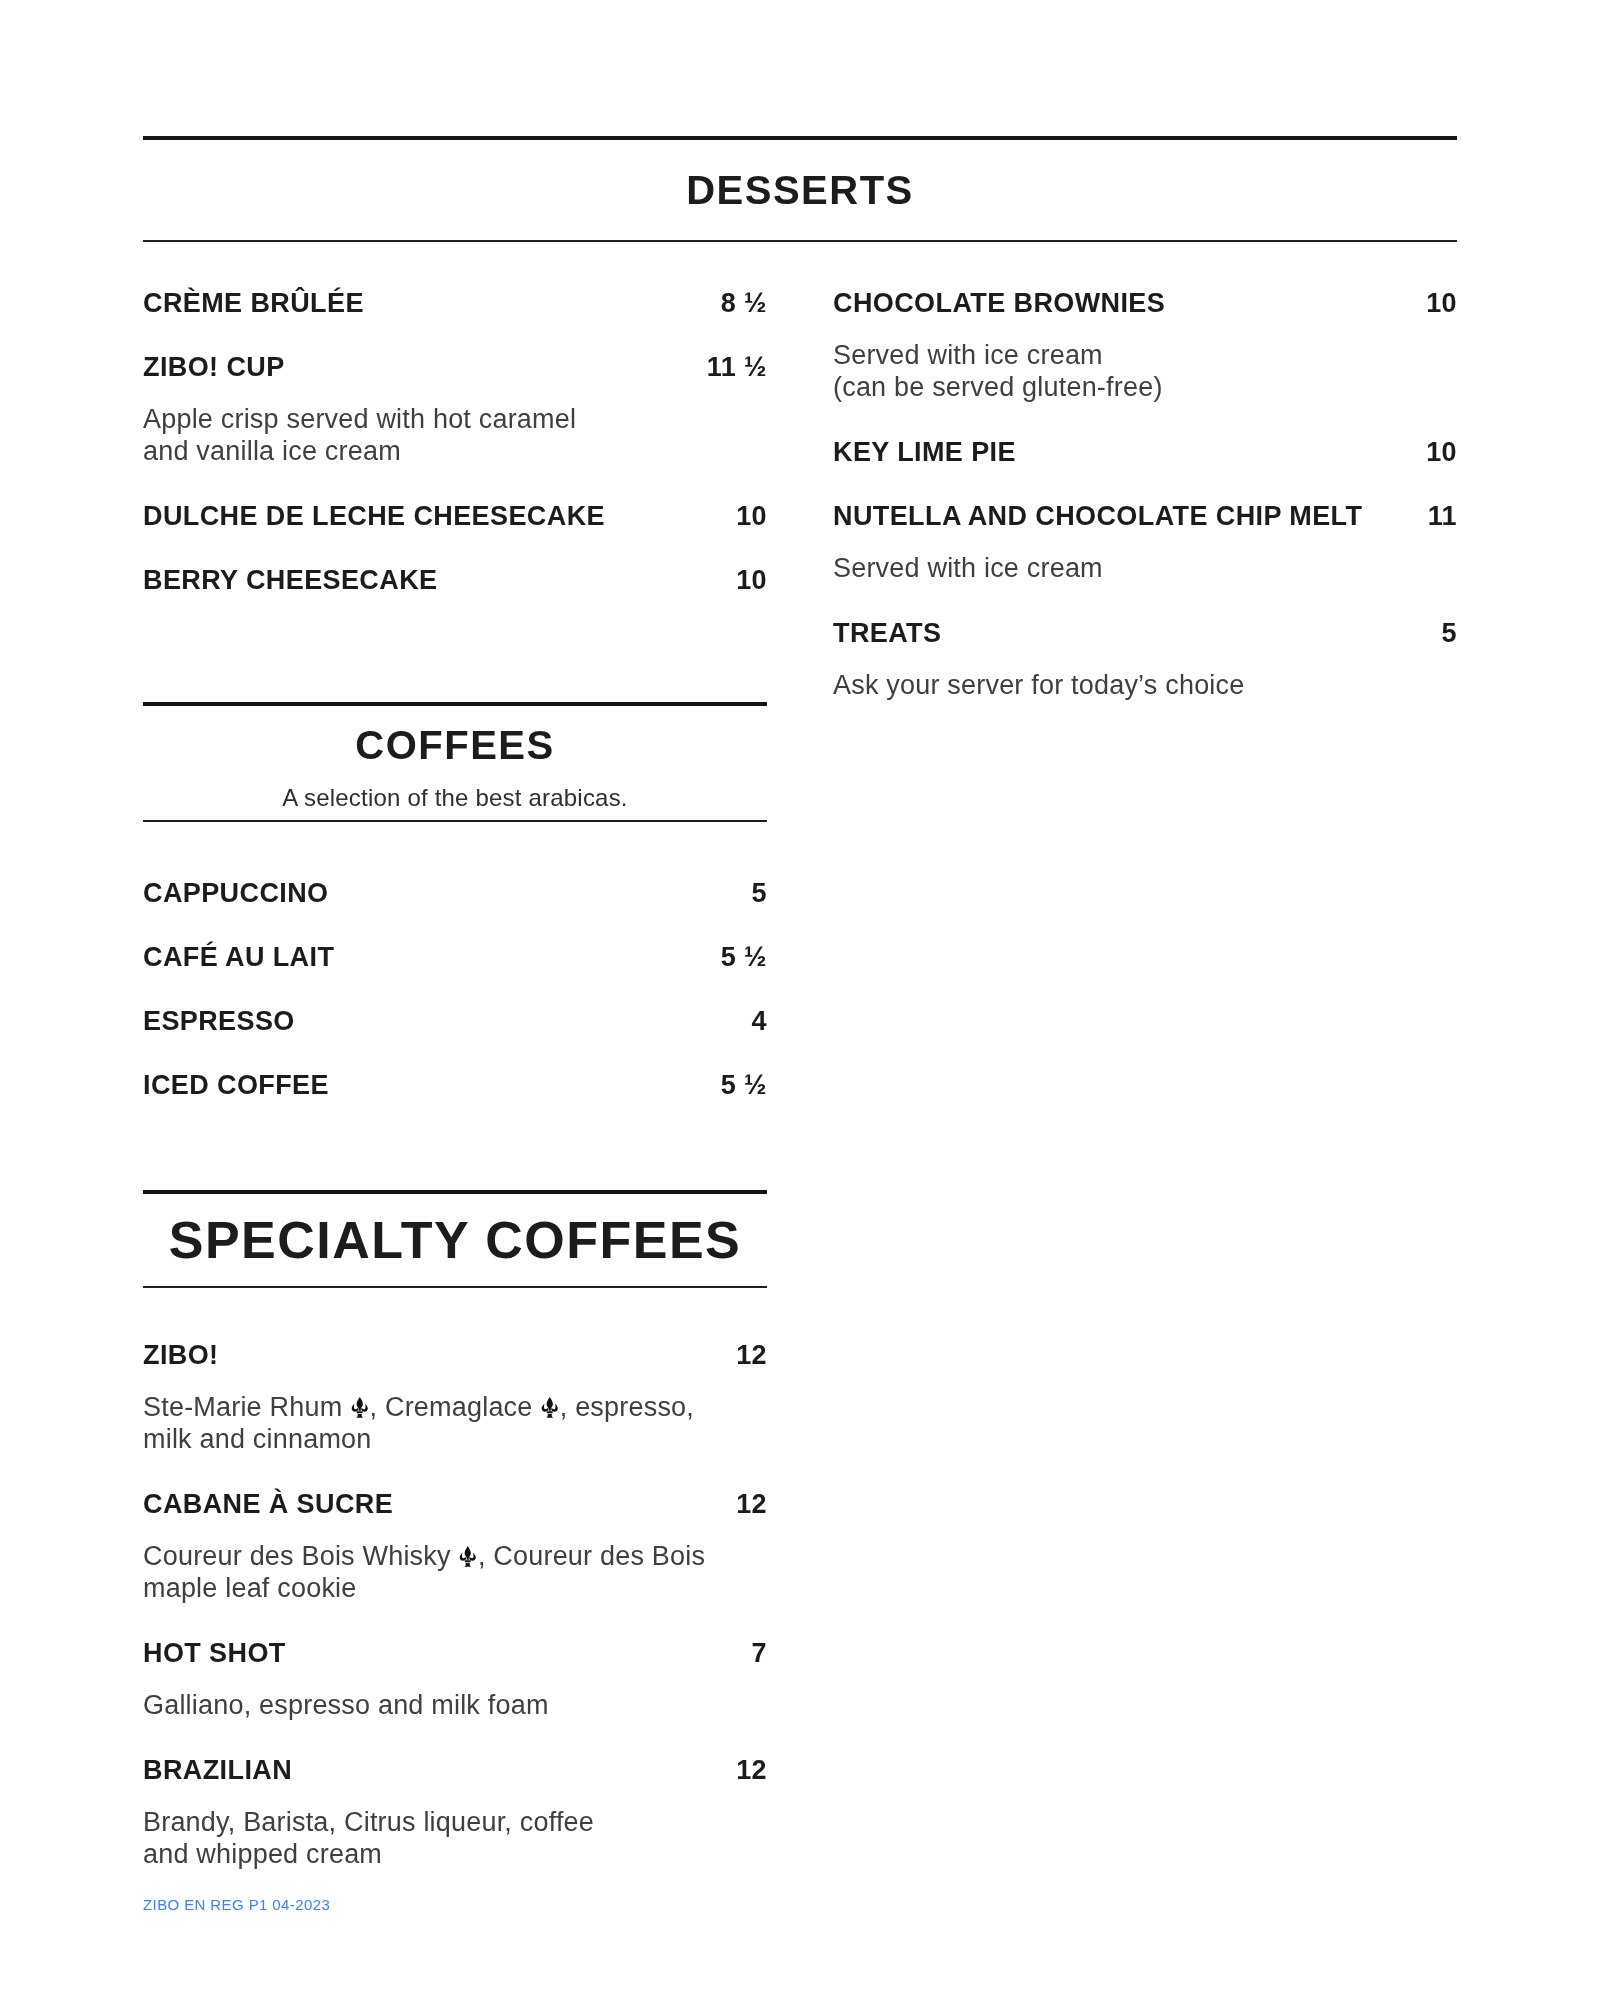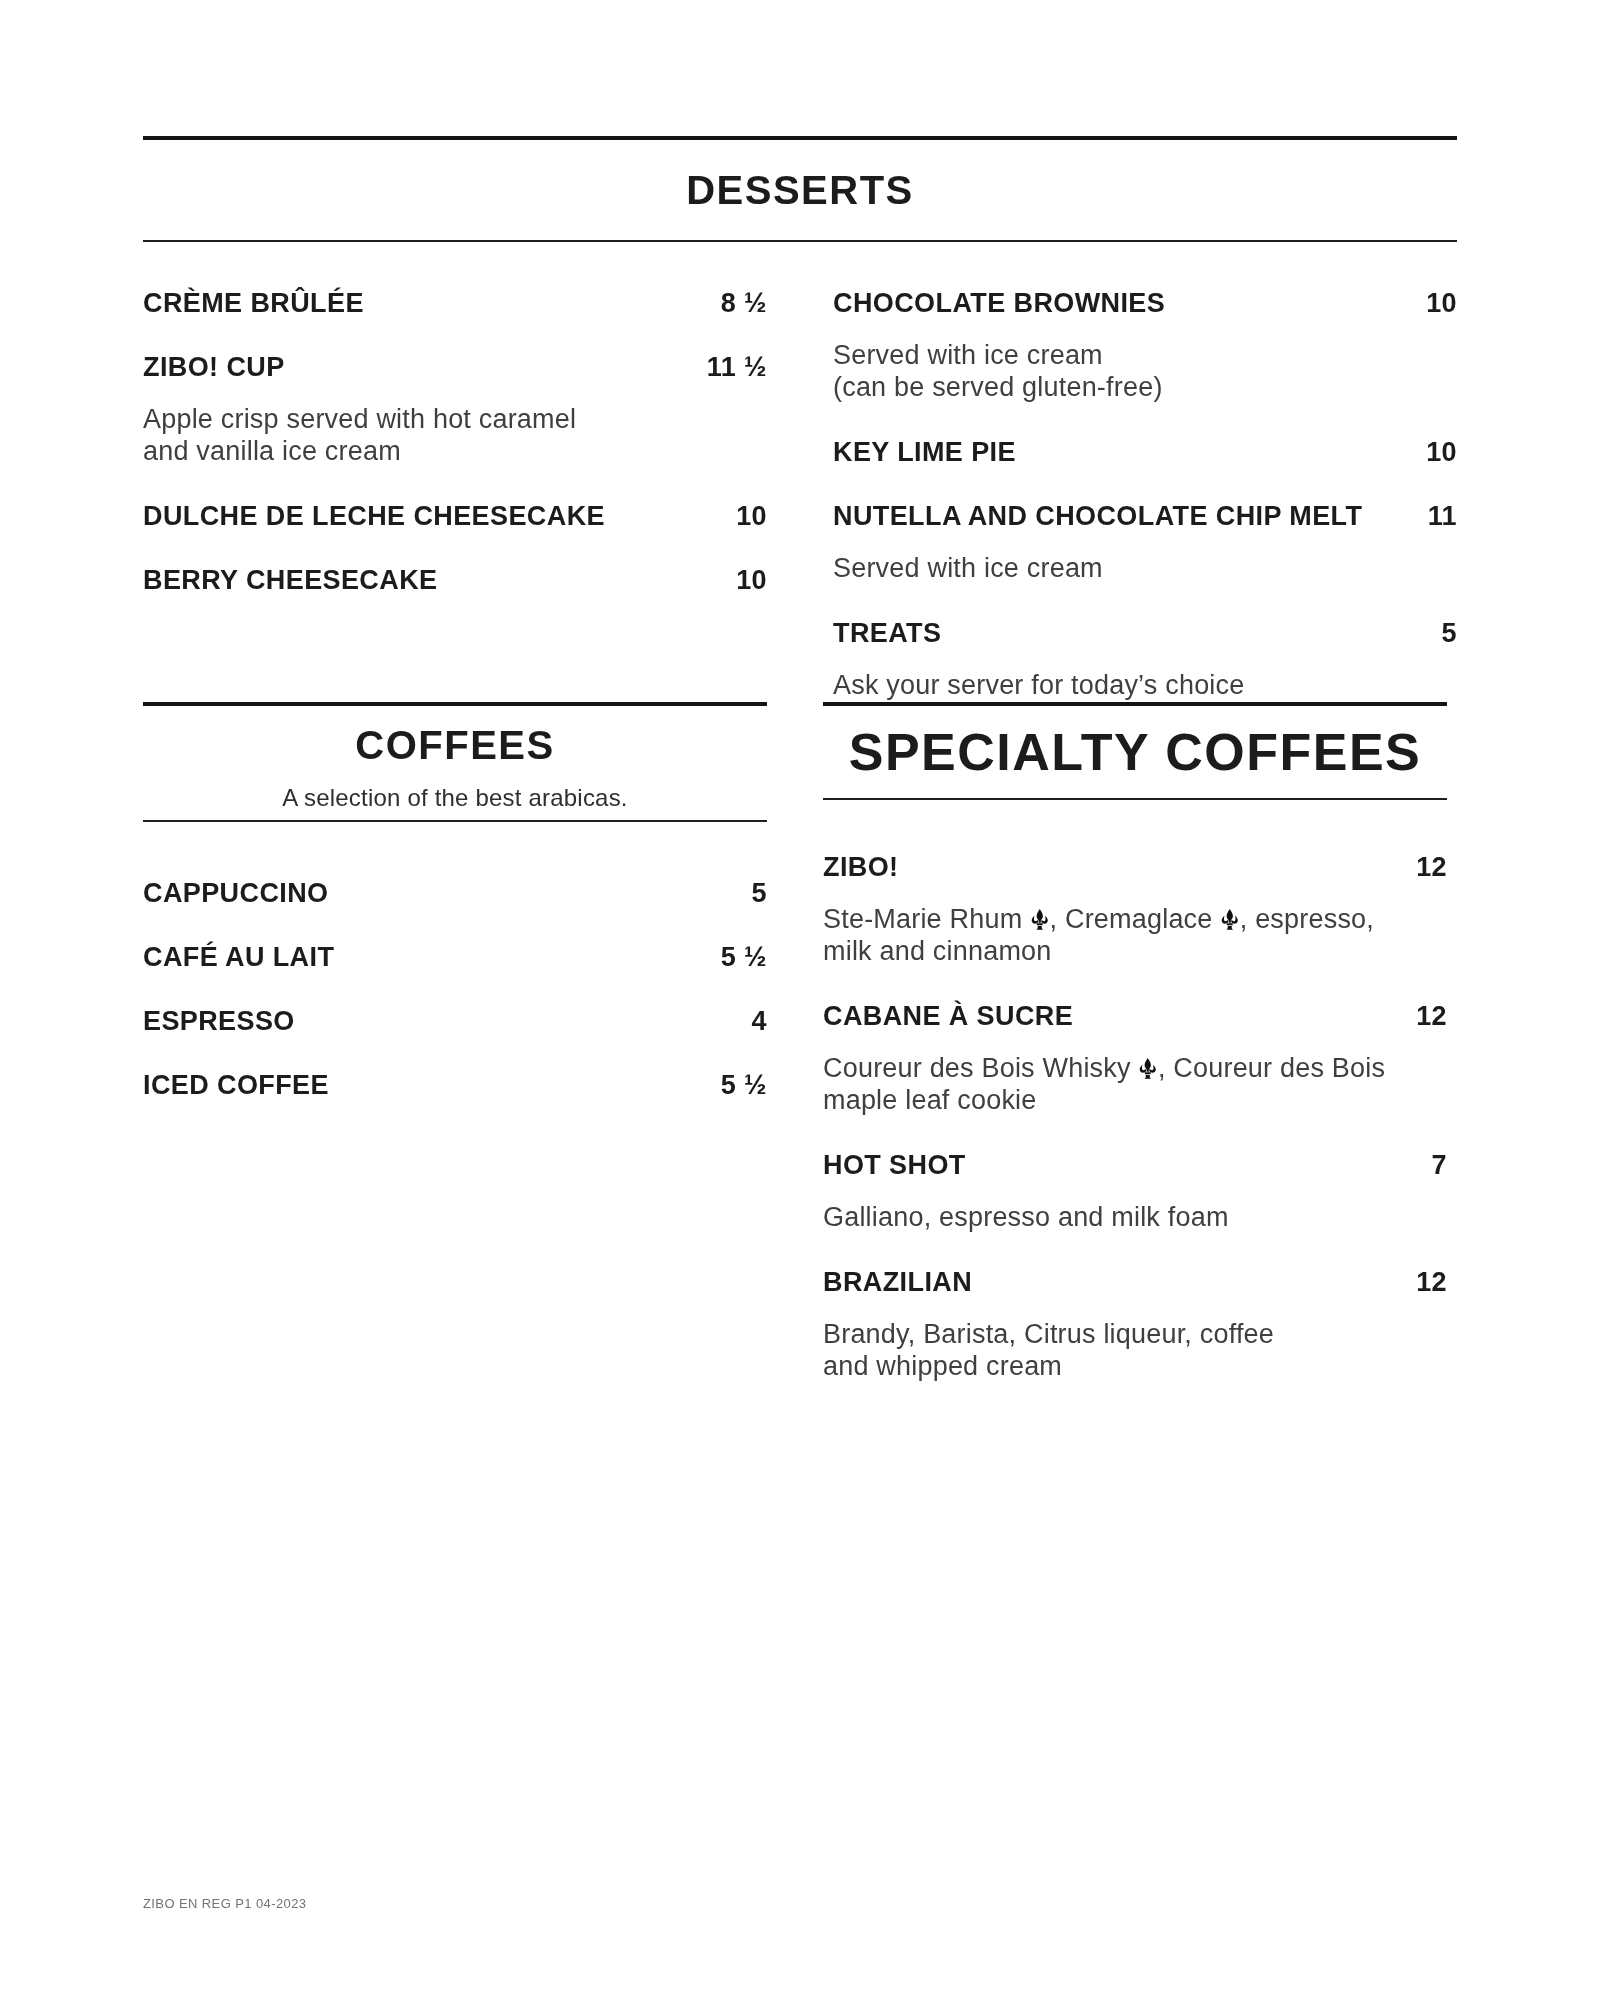--- a/index.html
+++ b/index.html
@@ -49,20 +49,21 @@
 
   .desserts-grid {
     display: flex;
     gap: 66px;
     margin-top: 46px;
     height: 414px;
   }
   .coffee-grid {
     display: flex;
     gap: 56px;
+    flex-direction: column;
   }
   .colm { width: 624px; }
 
   .items { margin-top: 56px; }
   .items-specialty { margin-top: 52px; }
 
   .item { margin-bottom: 34px; }
   .item-row {
     display: flex;
     justify-content: space-between;
@@ -89,24 +90,24 @@
     width: auto;
     fill: #101010;
     vertical-align: -2px;
     margin: 0 1px;
   }
 
   .page-footer {
     position: absolute;
     left: 143px;
     top: 1896px;
-    font-size: 13px;
+    font-size: 15px;
     font-weight: 400;
     letter-spacing: 0.4px;
-    color: #737373;
+    color: #3b82f6;
   }
 </style>
 </head>
 <body>
 
 <div class="page">
 
   <section>
     <div class="rule-thick top-rule"></div>
     <h1 class="section-title">DESSERTS</h1>

